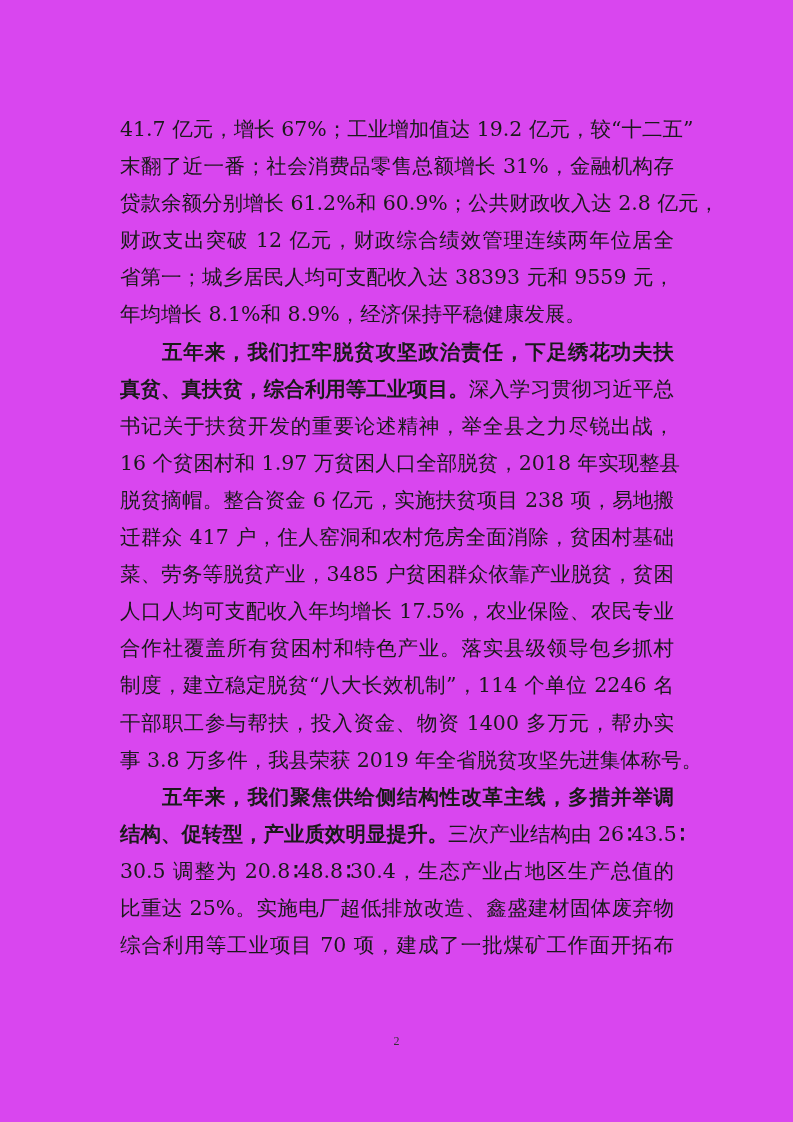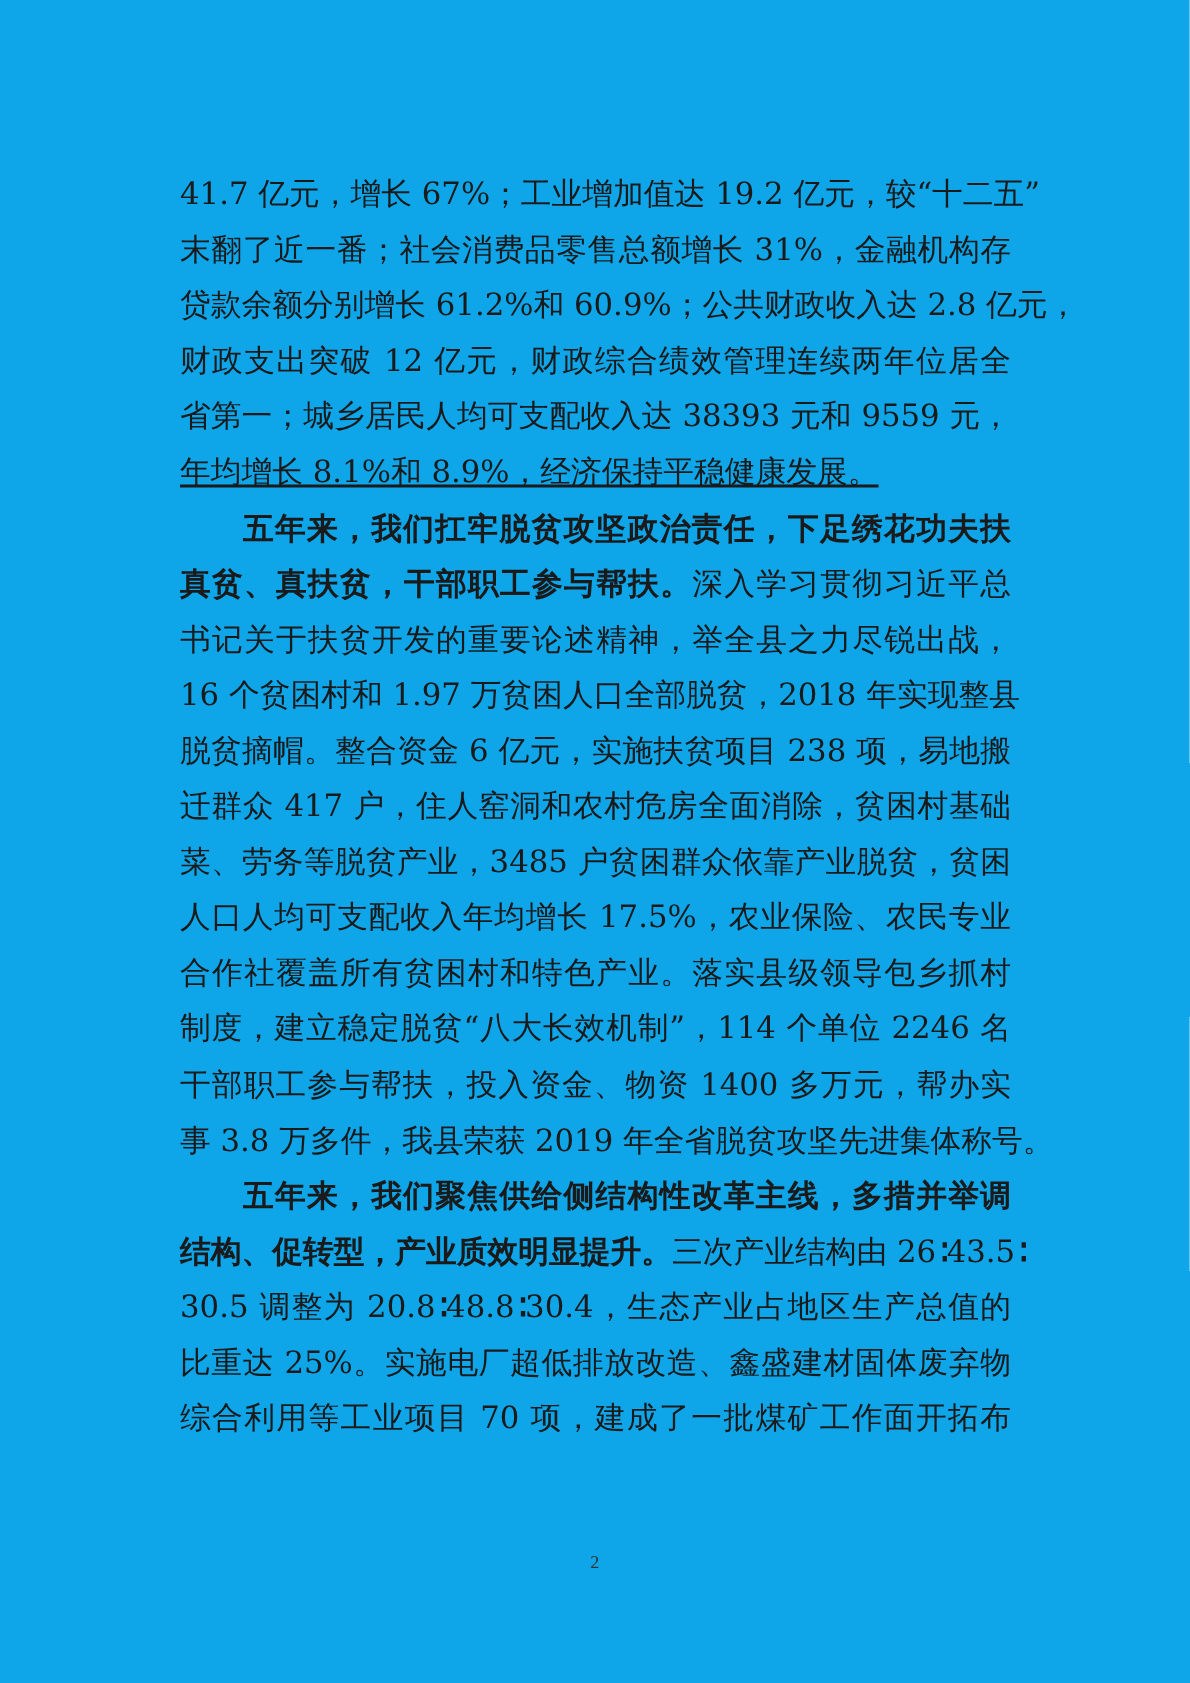--- a/index.html
+++ b/index.html
@@ -13,40 +13,39 @@
       position: relative;
       overflow: hidden;
       font-family: "DejaVu Serif", "Liberation Serif", serif;
       color: #1a1a1a;
     }
     .page {
       position: absolute;
       left: 0; top: 0;
       width: 793px;
       height: 1122px;
-      background: #0ea5e9;
+      background: #d946ef;
     }
     .body-text {
       position: absolute;
       left: 120px;
       top: 111px;
       width: 554px;
     }
     .line {
       height: 37.1px;
       line-height: 37.1px;
       font-size: 20.5px;
       white-space: nowrap;
       text-align: justify;
       text-align-last: justify;
       letter-spacing: 0;
     }
     .line.last {
       text-align-last: left;
-      text-decoration: underline;
     }
     .line.indent {
       padding-left: 42px;
     }
     .lead {
       font-weight: bold;
     }
     .page-number {
       position: absolute;
       top: 1034px;
@@ -68,21 +67,21 @@
       <div class="line"><span>41.7 亿元，增长 67%；工业增加值达 19.2 亿元，较“十二五”</span></div>
       <div class="line"><span>末翻了近一番；社会消费品零售总额增长 31%，金融机构存</span></div>
       <div class="line"><span>贷款余额分别增长 61.2%和 60.9%；公共财政收入达 2.8 亿元，</span></div>
       <div class="line"><span>财政支出突破 12 亿元，财政综合绩效管理连续两年位居全</span></div>
       <div class="line"><span>省第一；城乡居民人均可支配收入达 38393 元和 9559 元，</span></div>
       <div class="line last"><span>年均增长 8.1%和 8.9%，经济保持平稳健康发展。</span></div>
     </div>
 
     <div>
       <div class="line indent"><span class="lead">五年来，我们扛牢脱贫攻坚政治责任，下足绣花功夫扶</span></div>
-      <div class="line"><span class="lead">真贫、真扶贫，干部职工参与帮扶。</span><span>深入学习贯彻习近平总</span></div>
+      <div class="line"><span class="lead">真贫、真扶贫，综合利用等工业项目。</span><span>深入学习贯彻习近平总</span></div>
       <div class="line"><span>书记关于扶贫开发的重要论述精神，举全县之力尽锐出战，</span></div>
       <div class="line"><span>16 个贫困村和 1.97 万贫困人口全部脱贫，2018 年实现整县</span></div>
       <div class="line"><span>脱贫摘帽。整合资金 6 亿元，实施扶贫项目 238 项，易地搬</span></div>
       <div class="line"><span>迁群众 417 户，住人窑洞和农村危房全面消除，贫困村基础</span></div>
       <div class="line"><span>菜、劳务等脱贫产业，3485 户贫困群众依靠产业脱贫，贫困</span></div>
       <div class="line"><span>人口人均可支配收入年均增长 17.5%，农业保险、农民专业</span></div>
       <div class="line"><span>合作社覆盖所有贫困村和特色产业。落实县级领导包乡抓村</span></div>
       <div class="line"><span>制度，建立稳定脱贫“八大长效机制”，114 个单位 2246 名</span></div>
       <div class="line"><span>干部职工参与帮扶，投入资金、物资 1400 多万元，帮办实</span></div>
       <div class="line"><span>事 3.8 万多件，我县荣获 2019 年全省脱贫攻坚先进集体称号。</span></div>

